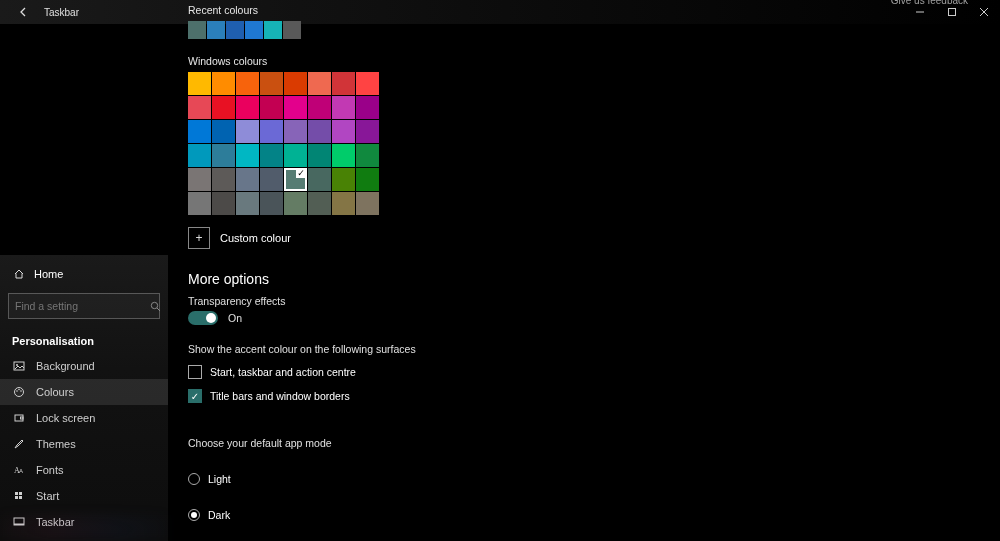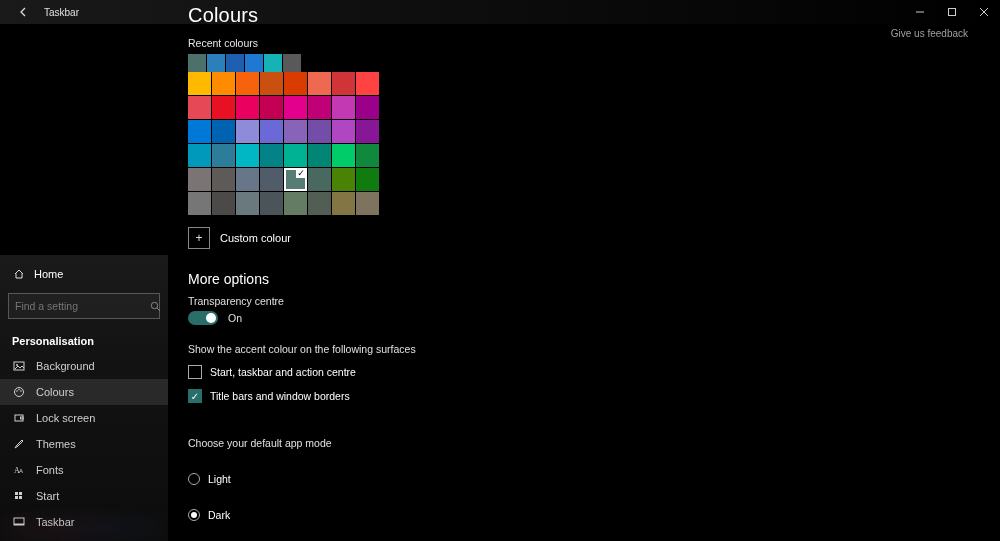--- a/index.html
+++ b/index.html
@@ -230,20 +230,21 @@
     <div class="section-label">Recent colours</div>
     <div class="recent-row" id="recent-colours">
         <div class="swatch-s" style="background: rgb(77, 112, 107);"></div>
         <div class="swatch-s" style="background: rgb(43, 127, 187);"></div>
         <div class="swatch-s" style="background: rgb(31, 95, 176);"></div>
         <div class="swatch-s" style="background: rgb(31, 120, 209);"></div>
         <div class="swatch-s" style="background: rgb(22, 179, 182);"></div>
         <div class="swatch-s" style="background: rgb(89, 89, 89);"></div>
       </div>
 
+    <div class="section-label" style="margin-top:16px">Windows colours</div>
     <div class="win-colors" id="win-colours">
         <div class="swatch" style="background: rgb(255, 185, 0);"></div>
         <div class="swatch" style="background: rgb(255, 140, 0);"></div>
         <div class="swatch" style="background: rgb(247, 99, 12);"></div>
         <div class="swatch" style="background: rgb(202, 80, 16);"></div>
         <div class="swatch" style="background: rgb(218, 59, 1);"></div>
         <div class="swatch" style="background: rgb(239, 105, 80);"></div>
         <div class="swatch" style="background: rgb(209, 52, 56);"></div>
         <div class="swatch" style="background: rgb(255, 67, 67);"></div>
         <div class="swatch" style="background: rgb(231, 72, 86);"></div>
@@ -287,21 +288,21 @@
         <div class="swatch" style="background: rgb(132, 117, 69);"></div>
         <div class="swatch" style="background: rgb(126, 115, 95);"></div>
       </div>
 
     <div class="custom-row">
       <div class="plus-box">+</div>
       <span>Custom colour</span>
     </div>
 
     <h2>More options</h2>
-    <div class="label-small">Transparency centre</div>
+    <div class="label-small">Transparency effects</div>
     <div class="toggle-row">
       <div class="toggle">
           <div class="knob"></div>
         </div>
       <span class="label-small">On</span>
     </div>
 
     <div class="label-small" style="margin-top:18px">Show the accent colour on the following surfaces</div>
     <div class="check-row">
       <div class="checkbox" id="cb-start"></div>

